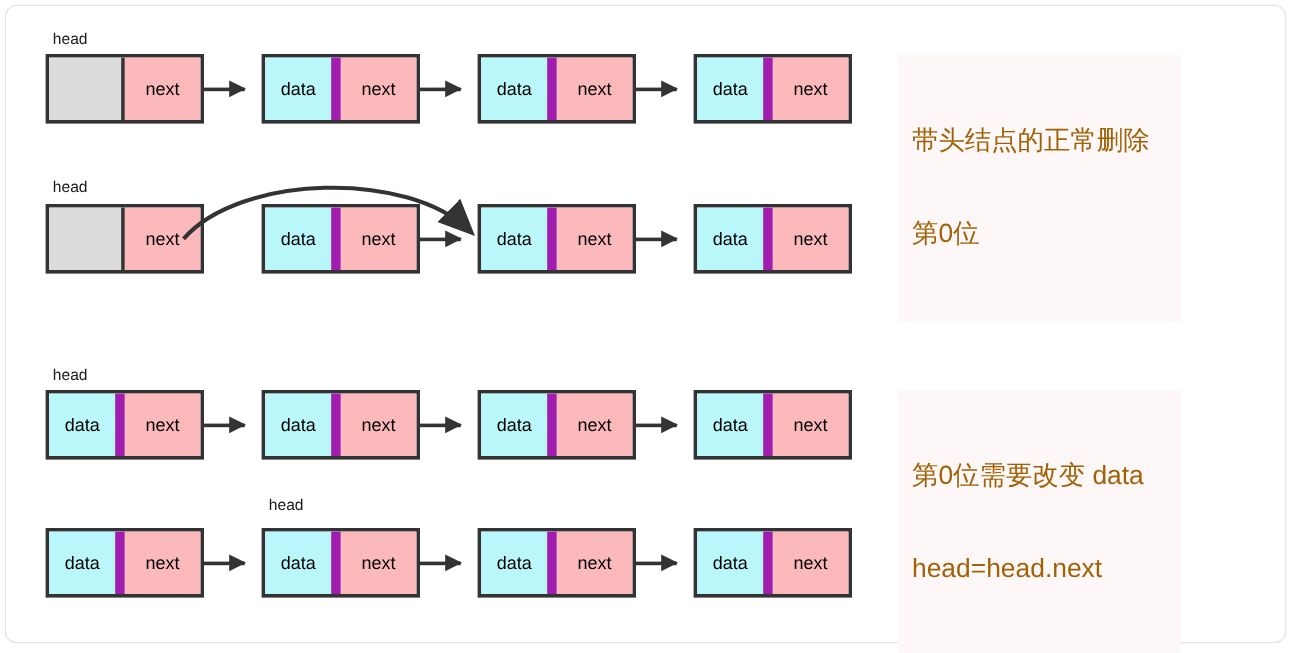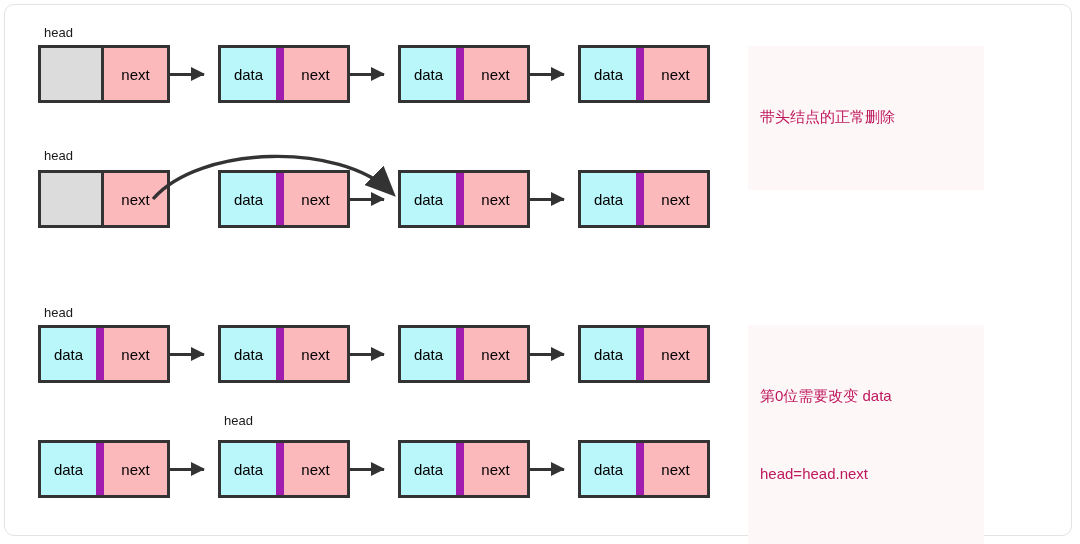--- a/index.html
+++ b/index.html
@@ -92,22 +92,22 @@
     left: 140px;
     top: 140px;
     width: 290px;
     height: 80px;
   }
 
   
   .annotation {
     position: absolute;
     background: #fdf7f7;
-    color: #be185d;
-    font-size: 15px;
+    color: #a16207;
+    font-size: 22px;
     line-height: 26px;
     padding: 6px 10px 8px 12px;
     white-space: pre;
   }
   .annotation .line { display: block; }
 </style>
 </head>
 <body>
 
 <div id="canvas">
@@ -219,20 +219,21 @@
       <div class="cell cell-next">next</div>
     </div>
 
     <div class="arrow" style="left:170px; top:467.5px; width:34px;"></div>
     <div class="arrow" style="left:350px; top:467.5px; width:34px;"></div>
     <div class="arrow" style="left:530px; top:467.5px; width:34px;"></div>
   </div>
 
   <div class="annotation" style="left:748px; top:46px; width:214px;">
     <span class="line">带头结点的正常删除</span>
+    <span class="line">第0位</span>
   </div>
 
   <div class="annotation" style="left:748px; top:325px; width:214px;">
     <span class="line">第0位需要改变 data</span>
     <span class="line">head=head.next</span>
   </div>
 
 </div>
 
 </body></html>

